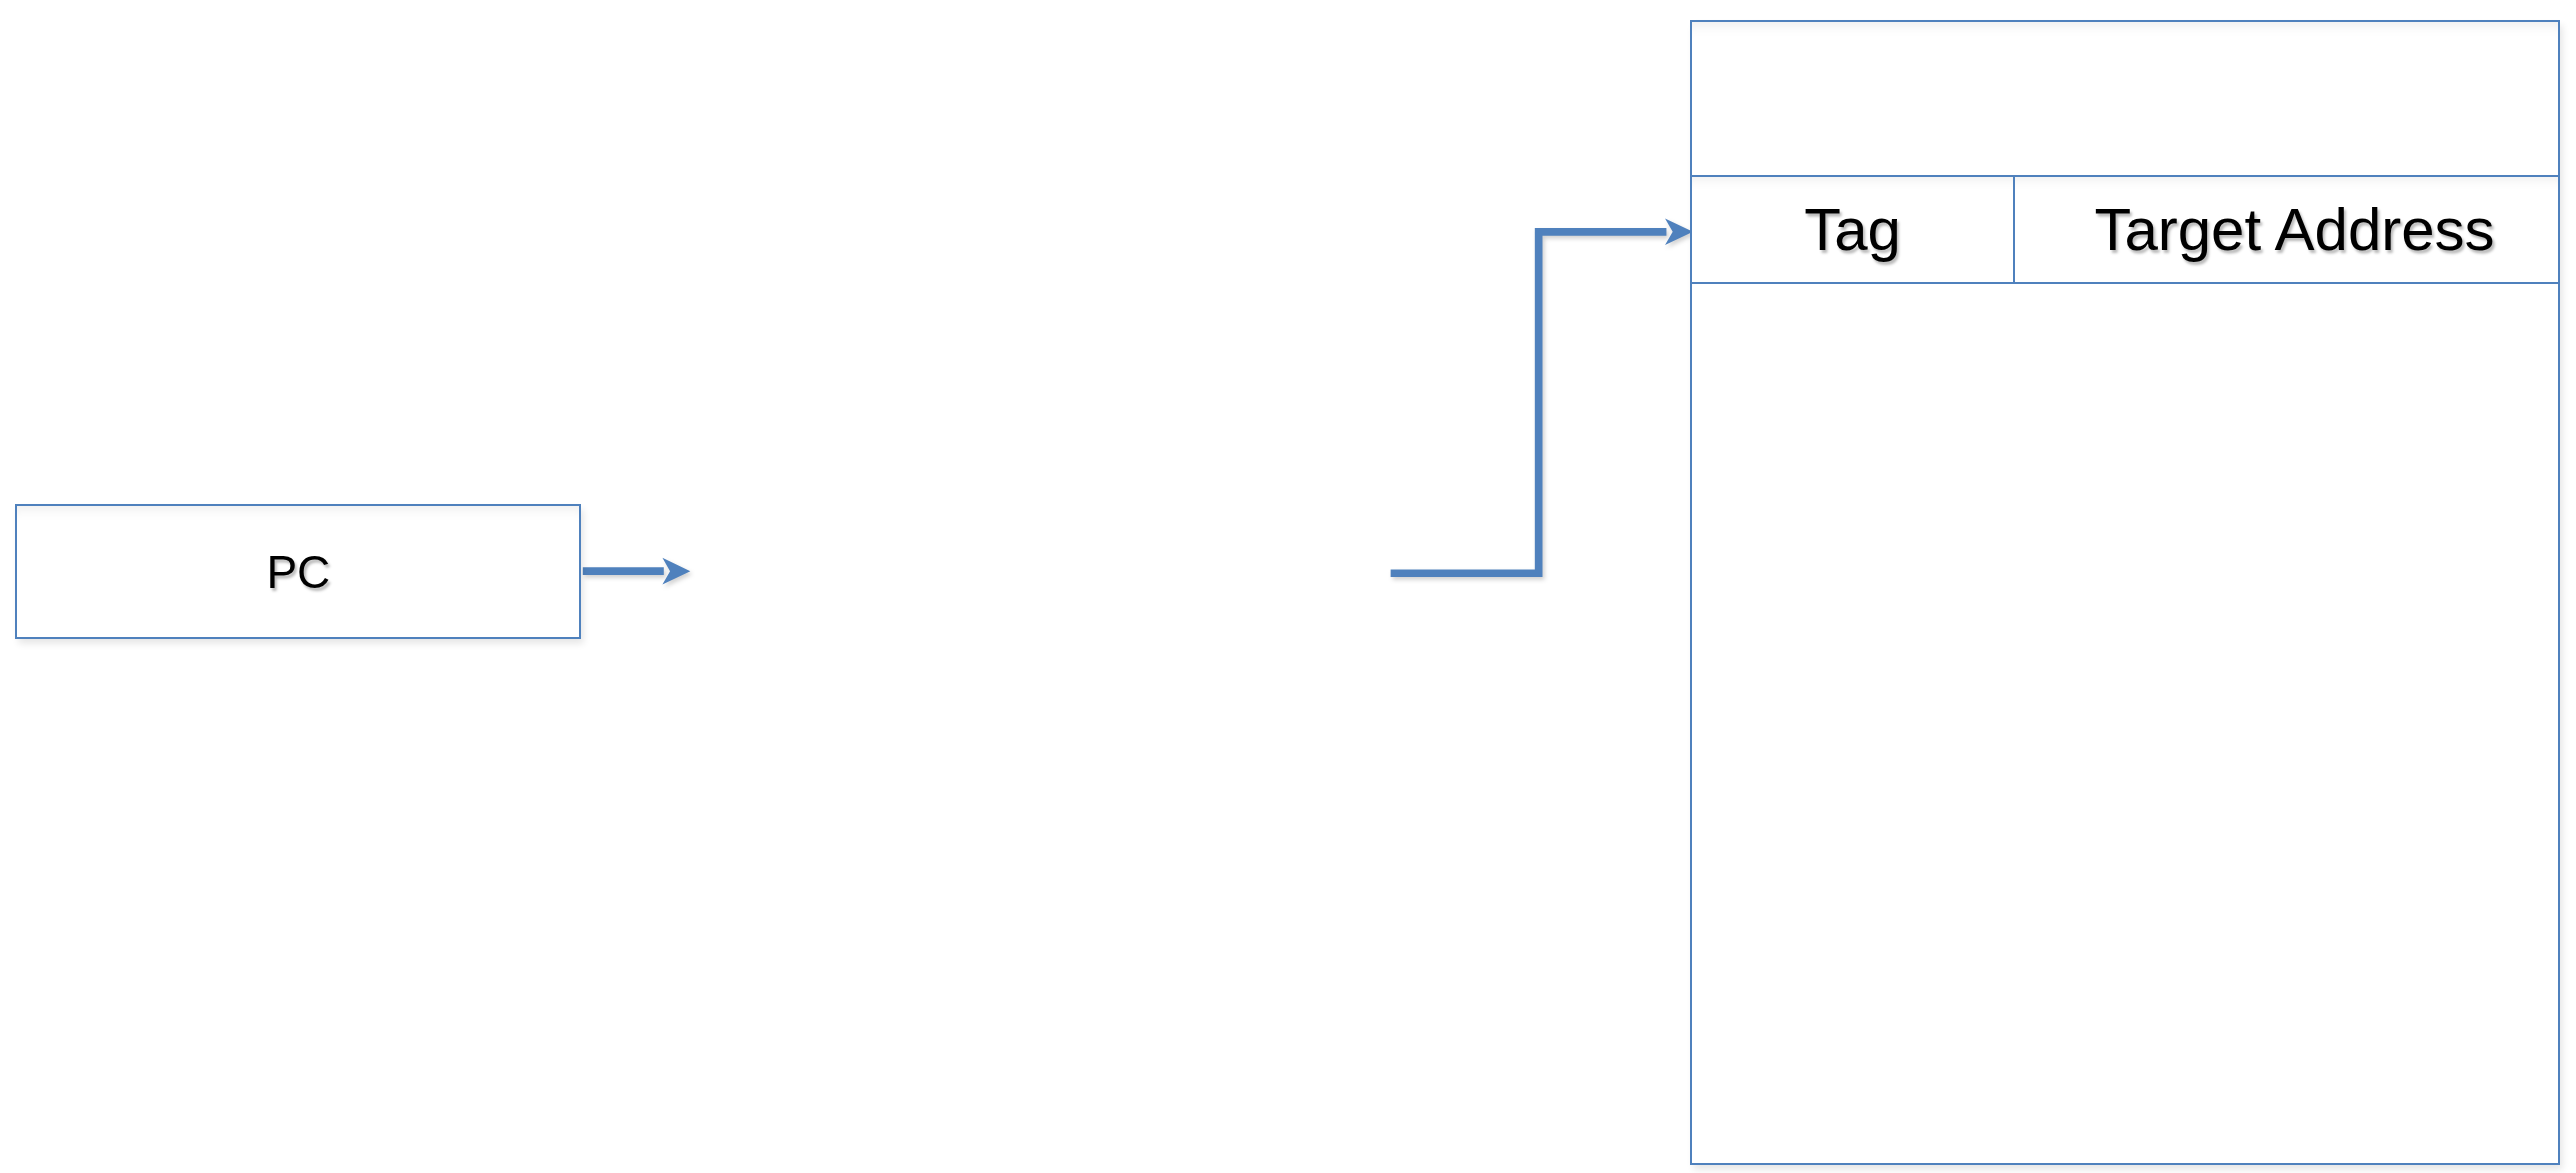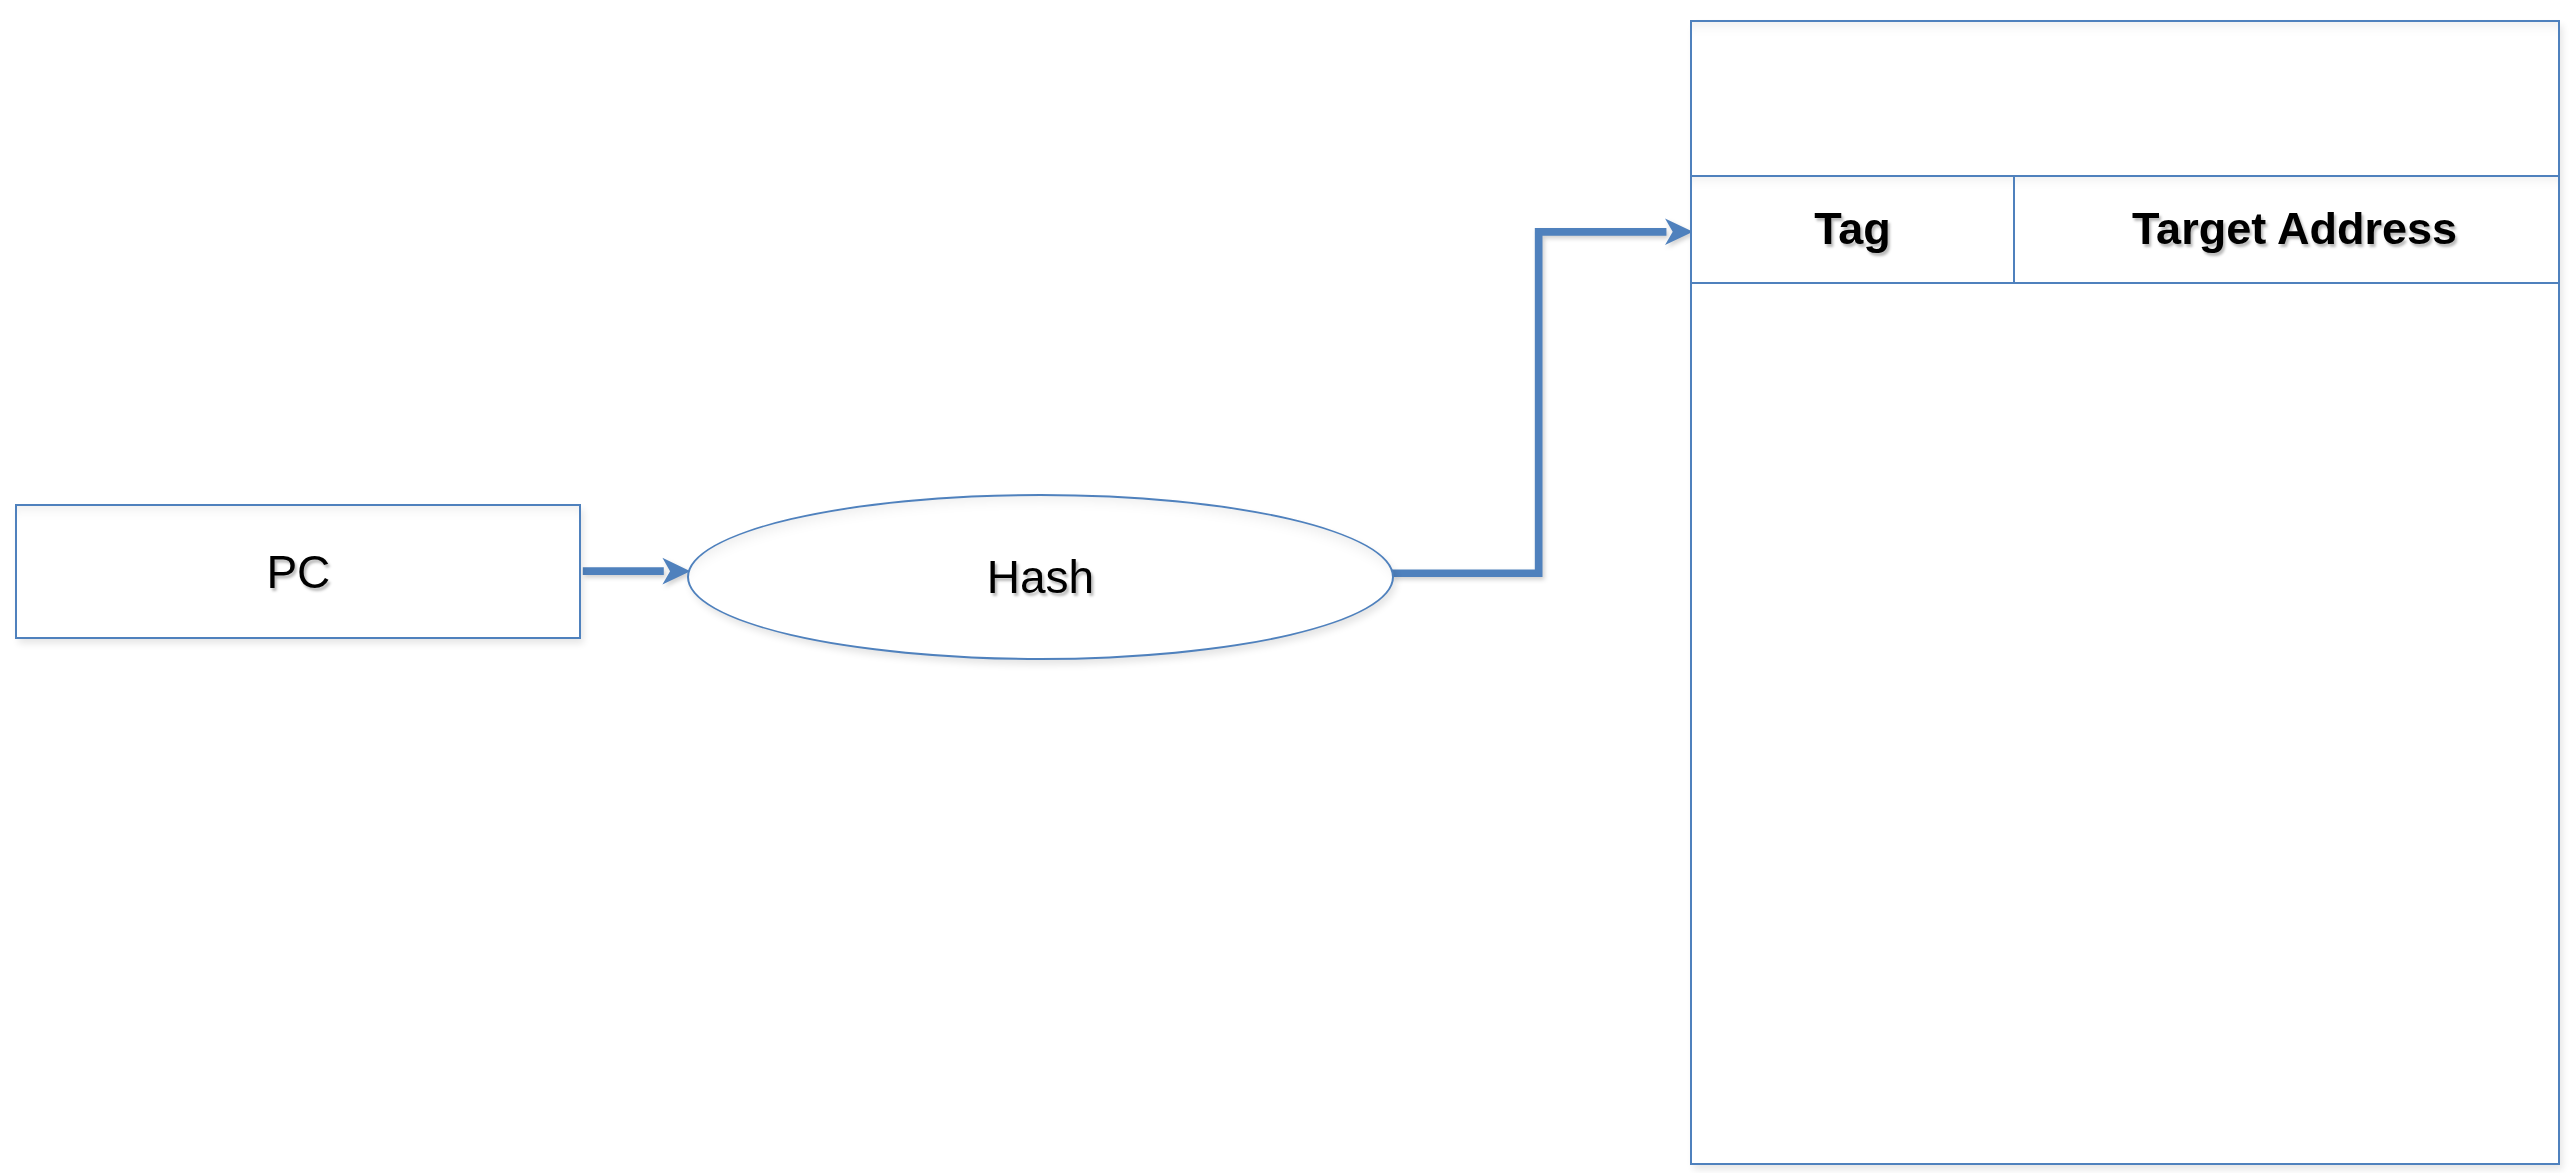--- a/index.html
+++ b/index.html
@@ -42,21 +42,21 @@
     left: 1690px; top: 19.6px; width: 870px; height: 1145px;
     display: flex; flex-direction: column;
   }
   .table-top    { flex: 0 0 155px; border-bottom: 2.8px solid var(--accent); }
   .table-header { flex: 0 0 107px; border-bottom: 2.8px solid var(--accent);
                   display: flex; align-items: stretch;
                   box-shadow: inset 0 12.6px 11.2px -9.8px rgba(0,0,0,0.07); }
   .table-header .cell { display: flex; align-items: center; justify-content: center; }
   .cell-tag  { width: 323px; border-right: 2.8px solid var(--accent); }
   .cell-addr { flex: 1; padding-left: 16px; }
-  .table-header .label { font-size: 45px; font-weight: bold; }
+  .table-header .label { font-size: 60px; }
   .table-body { flex: 1 1 auto; }
 </style>
 </head>
 <body>
 
 <div id="canvas">
 
   <svg id="connectors" viewBox="0 0 3688 1680" xmlns="http://www.w3.org/2000/svg">
     <g class="conn">
       <line class="shaft" x1="834" y1="818" x2="950" y2="818"></line>
@@ -65,23 +65,20 @@
     <g class="conn">
       <path class="shaft" d="M 1991 821 H 2203 V 332 H 2386"></path>
       <polygon class="head" points="2384,313 2424,332 2384,351 2395,332"></polygon>
     </g>
   </svg>
 
   <div id="pc-node" class="shape center">
     <span class="label">PC</span>
   </div>
 
-  <div id="hash-node" class="shape center">
-    <span class="label">Hash</span>
-  </div>
 
   <div id="btb-table" class="shape">
     <div class="table-top"></div>
     <div class="table-header">
       <div class="cell cell-tag">
         <span class="label">Tag</span>
       </div>
       <div class="cell cell-addr">
         <span class="label">Target Address</span>
       </div>

